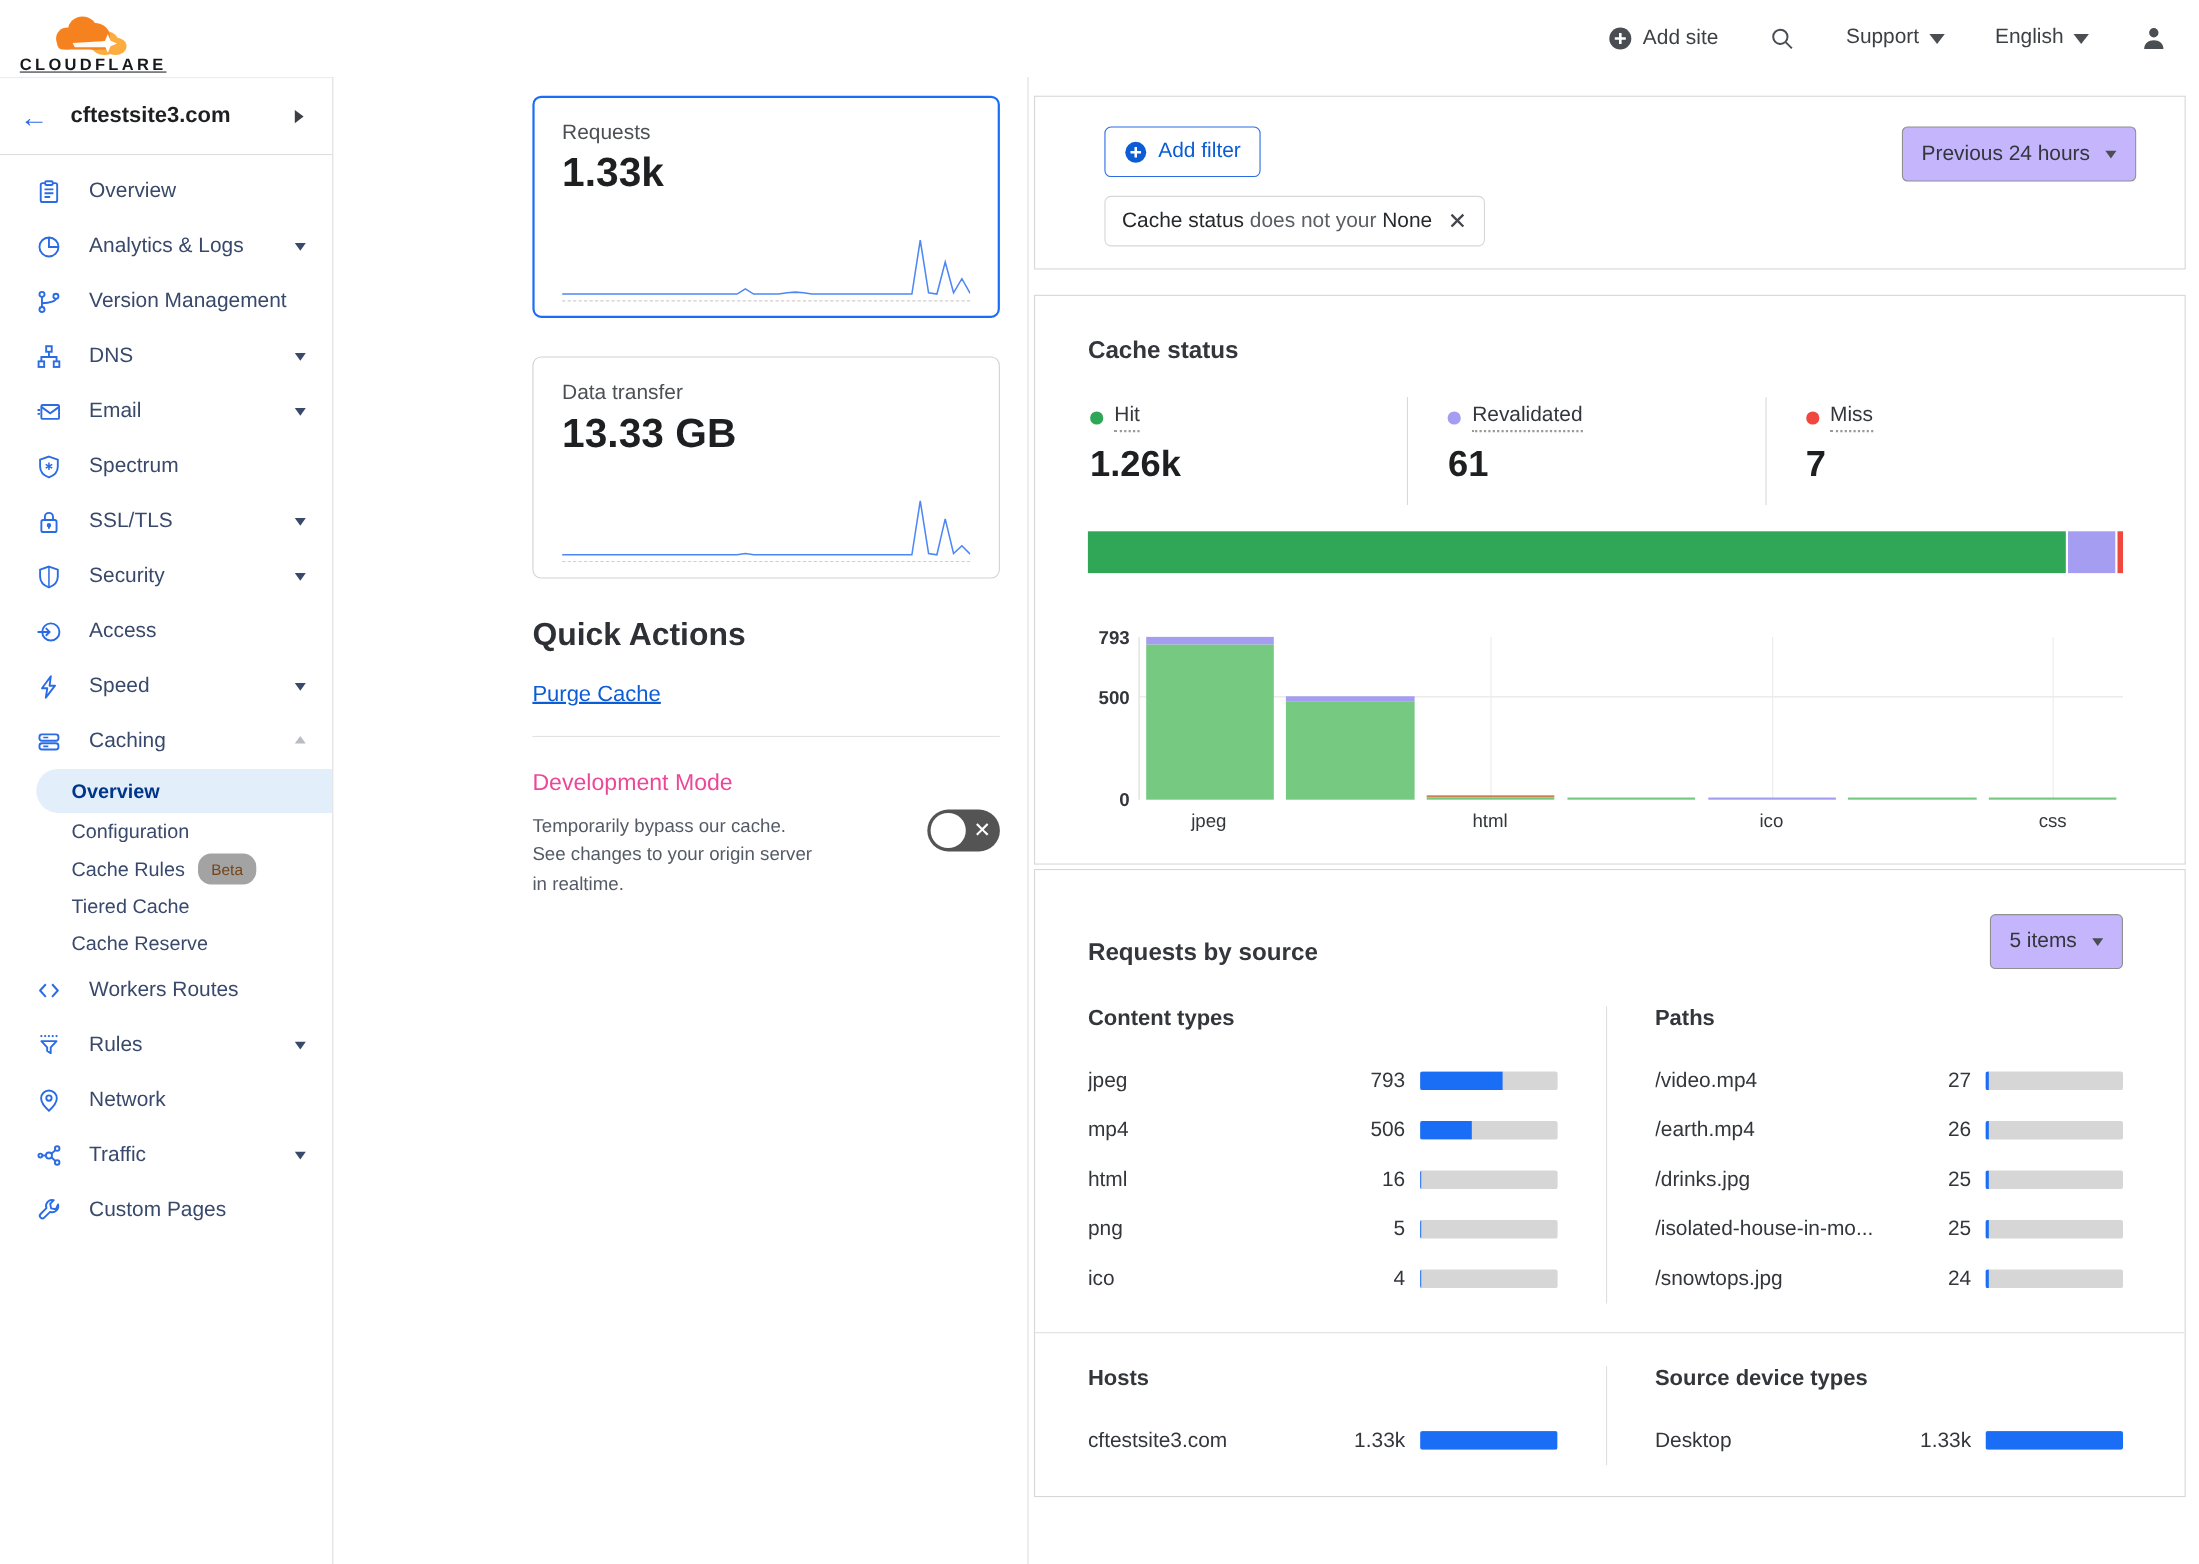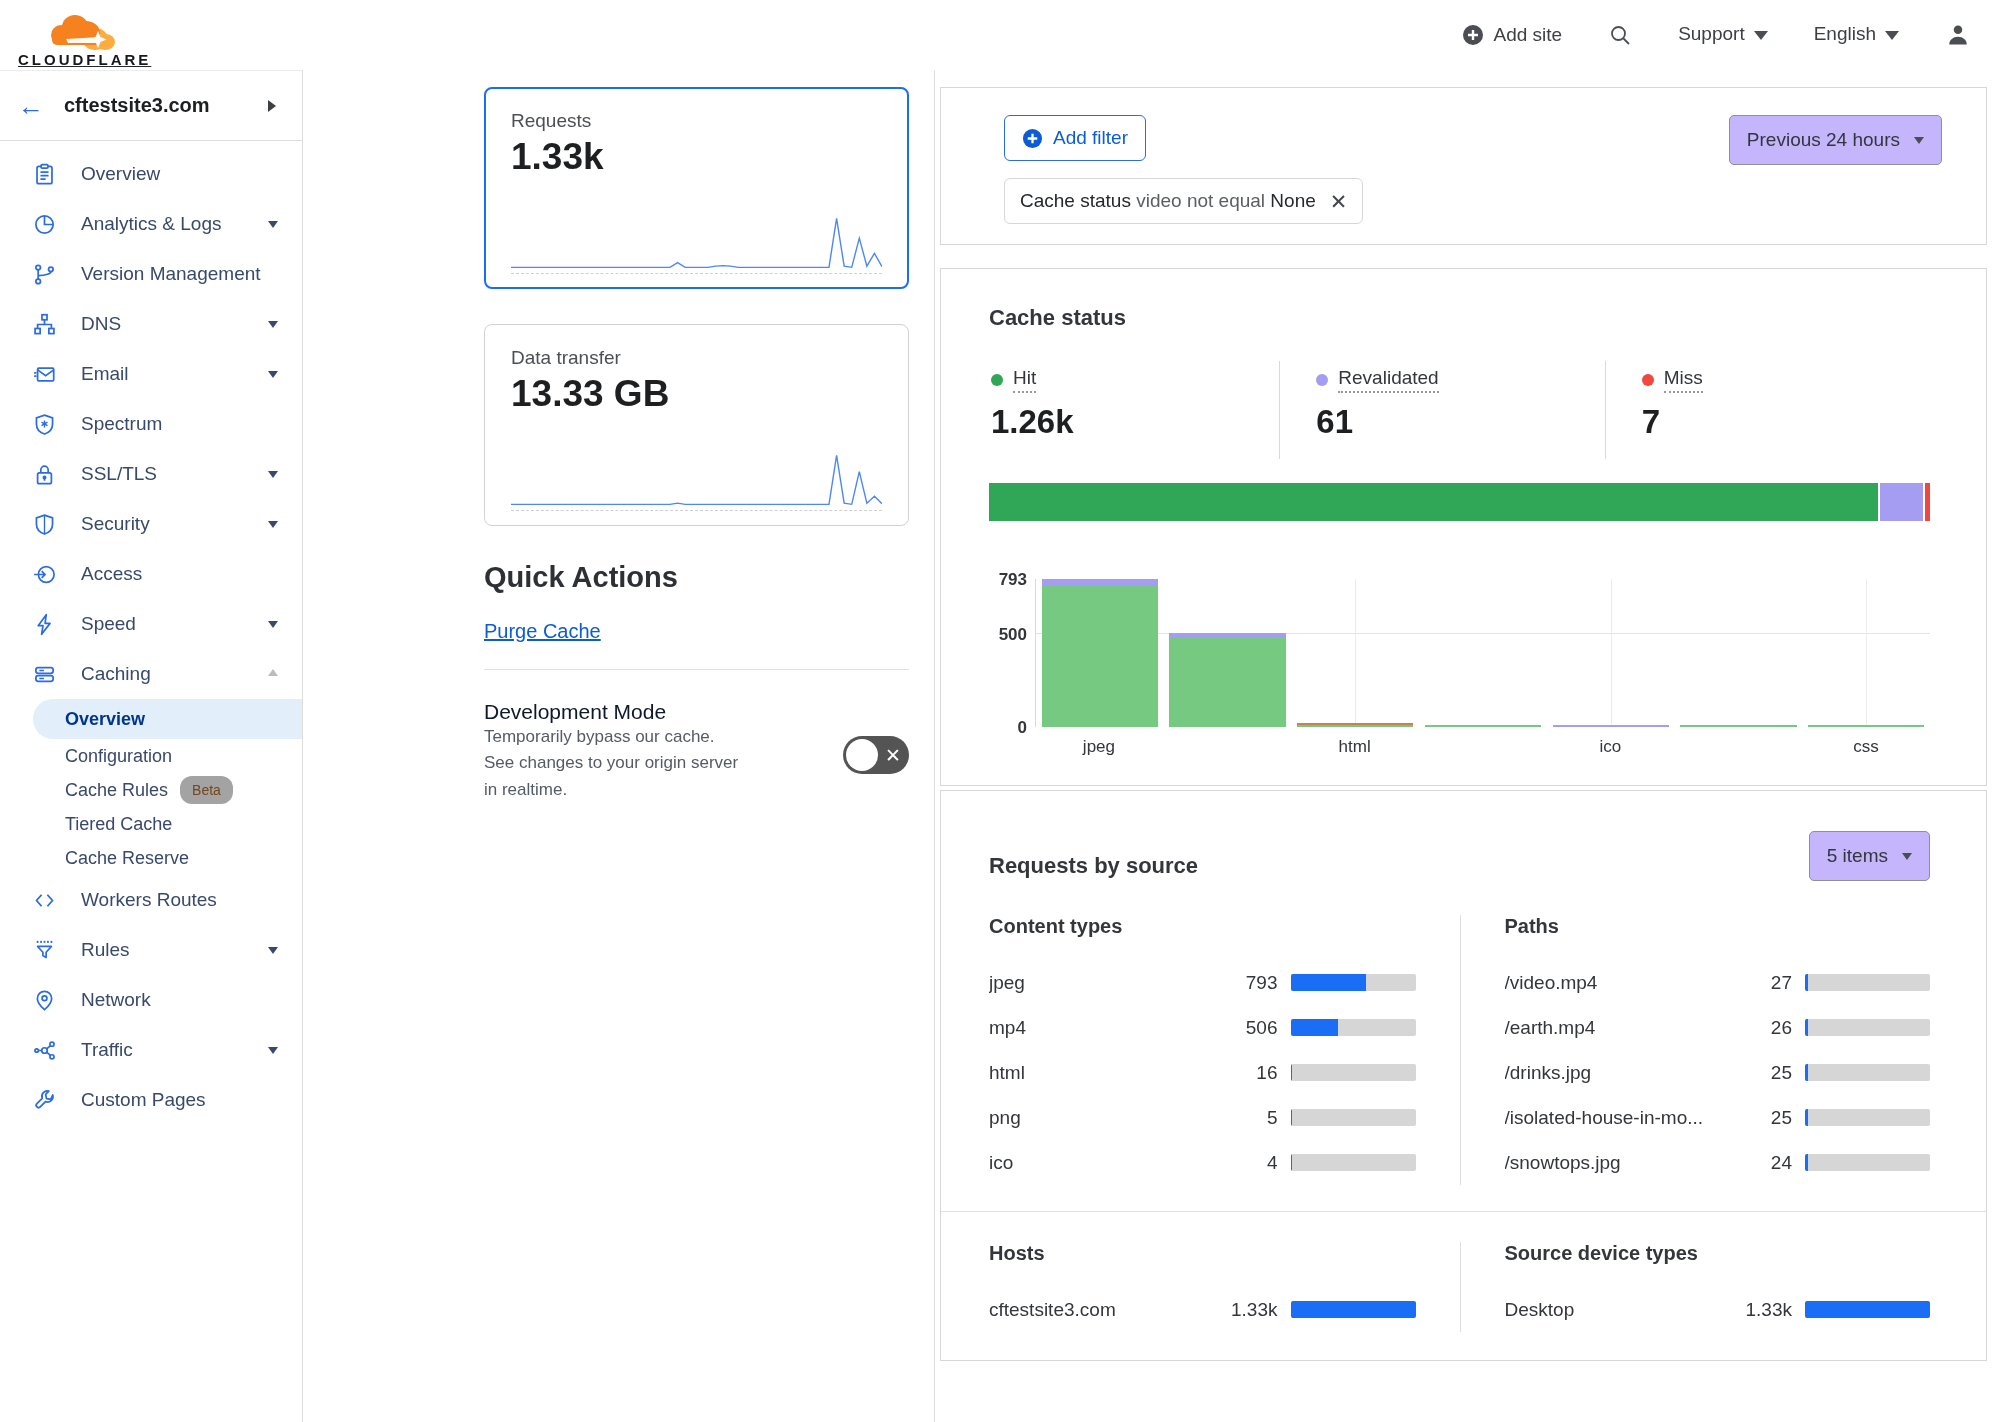--- a/index.html
+++ b/index.html
@@ -42,21 +42,21 @@
   .metric-card { border:1px solid #d2d2d2; border-radius:8px; padding:22px 26px 14px; margin-bottom:35px; cursor:pointer; background:#fff; }
   .metric-card.selected { border:2px solid #1a6ef5; padding:21px 25px 13px; }
   .metric-label { font-size:19px; color:#4c4f54; }
   .metric-value { font-size:37px; font-weight:bold; color:#1d1f21; margin-top:4px; }
   .sparkwrap { height:58px; margin-top:38px; border-bottom:1px dashed #cfcfcf; }
   .sparkwrap svg { width:100%; height:56px; display:block; }
   .qa-title { font-size:29px; font-weight:bold; color:#2d3035; margin:30px 0 26px; }
   .purge-link { display:inline-block; font-size:20px; color:#0b5cd5; text-decoration:underline; cursor:pointer; }
   .qa-divider { border:none; border-top:1px solid #e2e2e2; margin:26px 0 30px; }
   .devmode { display:flex; justify-content:space-between; }
-  .devmode-title { font-size:21px; color:#0f172a; margin-bottom:0; }
+  .devmode-title { font-size:21px; color:#ec4899; margin-bottom:14px; }
   .devmode-desc { font-size:17px; color:#545b66; width:265px; line-height:1.55; }
   .toggle { width:66px; height:38px; background:#545454; border-radius:19px; display:flex; align-items:center; padding:3px; cursor:pointer; margin-top:36px; flex:none; }
   .toggle .knob { width:32px; height:32px; background:#fff; border-radius:50%; }
   .toggle .x { color:#fff; font-size:19px; margin-left:7px; font-weight:bold; }
 
   
   .rightpanel { flex:1; padding:17px 12px 0 5px; }
   .card { border:1px solid #d7d7d7; background:#fff; }
   .filter-card { padding:27px 44px 20px 63px; display:flex; justify-content:space-between; align-items:flex-start; }
   .addfilter-btn { display:inline-flex; align-items:center; gap:10px; border:1px solid #2b6ce4; border-radius:6px; padding:11px 17px; color:#0b5cd5; font-size:19px; cursor:pointer; background:#fff; }
@@ -410,21 +410,21 @@
           <svg width="21" height="21" viewBox="0 0 22 22">
             <circle cx="11" cy="11" r="10" fill="#0b5cd5"></circle>
             <path d="M11 6v10M6 11h10" stroke="#fff" stroke-width="2.4"></path>
           </svg>
           <span>Add filter</span>
         </button>
         <br>
         <span class="chip">
           <span>
             <span class="f">Cache status</span>
-            <span class="op">video not equal</span>
+            <span class="op">does not your</span>
             <span class="v">None</span>
           </span>
           <span class="chip-x">✕</span>
         </span>
       </div>
       <button class="time-btn">
         <span>Previous 24 hours</span>
         <span class="tri-down sm" style="margin-top:6px;"></span>
       </button>
     </div>

